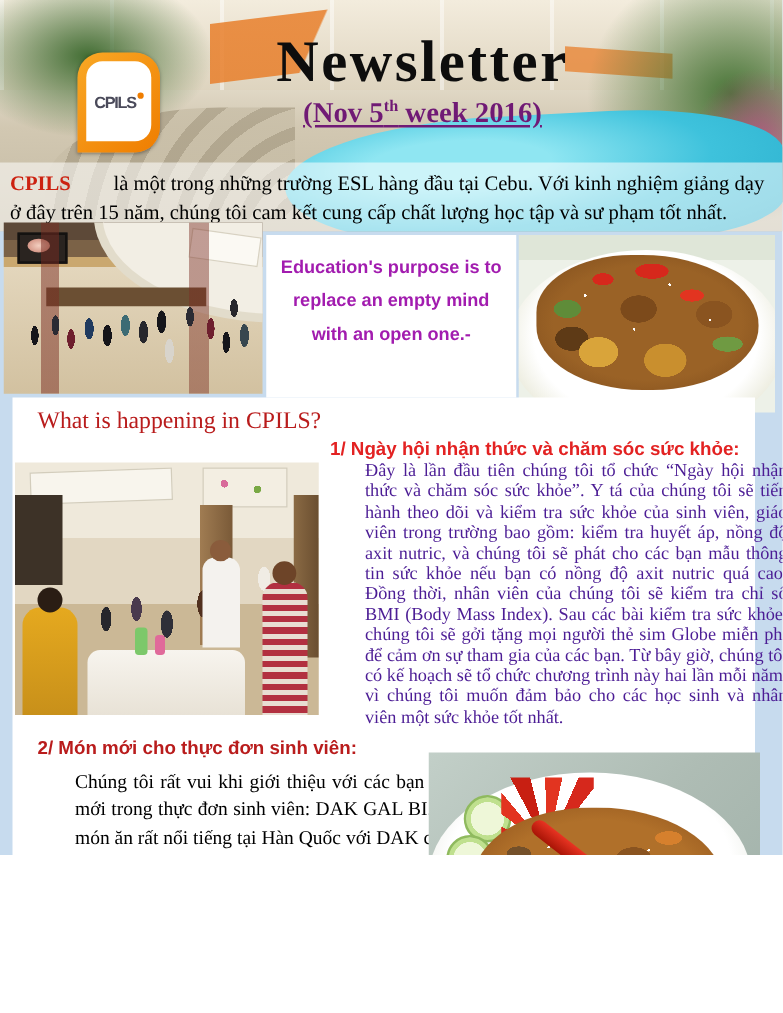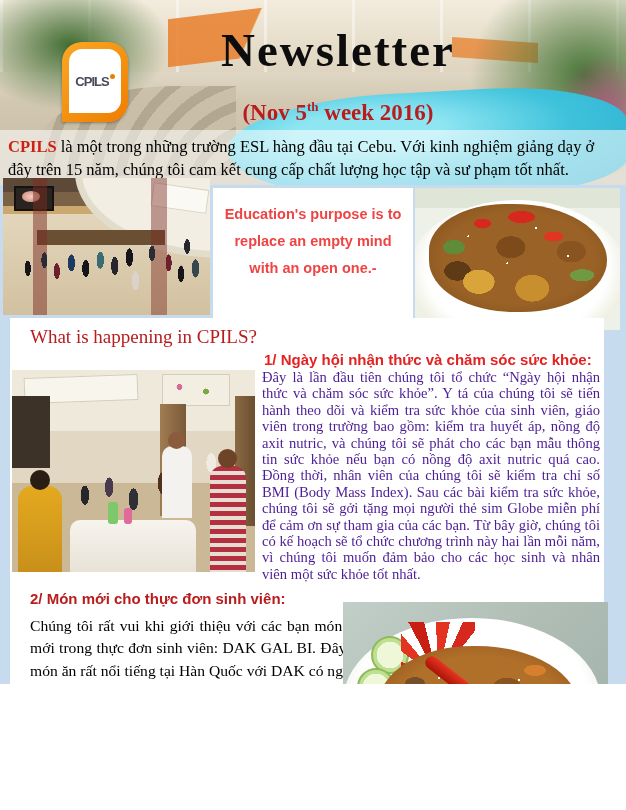--- a/index.html
+++ b/index.html
@@ -33,21 +33,21 @@
     box-shadow:0 1px 3px rgba(0,0,0,.35);}
   .logo-inner{position:absolute;left:7px;top:7px;right:7px;bottom:9px;background:#fff;
     border-radius:13px 13px 13px 0;display:flex;align-items:center;justify-content:center;}
   .logo-text{font-family:"Liberation Sans",sans-serif;font-weight:bold;font-size:13px;
     color:#4a4a5a;letter-spacing:-1px;}
   .logo-text::after{content:"";display:inline-block;width:5px;height:5px;border-radius:50%;
     background:#ef7d00;margin-left:1px;vertical-align:top;}
   
   .title-wrap{position:absolute;left:50px;top:26px;width:576px;text-align:center;}
   .nl-title{font-size:47px;font-weight:bold;color:#0d0d0d;letter-spacing:2px;line-height:1.05;}
-  .nl-date{font-size:23px;font-weight:bold;color:#b91c1c;margin-top:24px;}
+  .nl-date{font-size:23px;font-weight:bold;color:#701a75;margin-top:2px;text-decoration:underline;}
   .nl-date sup{font-size:13px;}
   
   .intro{position:absolute;left:0;top:130px;width:626px;height:55px;
     background:rgba(255,255,255,.55);box-sizing:border-box;padding:5px 12px 0 8px;
     font-size:16.5px;line-height:1.42;color:#000;}
   .intro .brand{color:#cc2211;font-weight:bold;}
   
   .lobby{position:absolute;left:3px;top:178px;width:207px;height:137px;overflow:hidden;
     background:linear-gradient(180deg,#5d4938 0 14px, #7b6247 14px 28px, #caa86f 28px 36px, #e3d6bc 36px, #d2c1a0 100%);}
   .lobby-arc{position:absolute;left:38%;top:-62%;width:135%;height:115%;border-radius:50%;
@@ -71,21 +71,21 @@
     radial-gradient(6px 15px at 61% 58%, #15151a 0 60%, rgba(0,0,0,0) 61%),
     radial-gradient(6px 16px at 64% 75%, #d8d4cc 0 60%, rgba(0,0,0,0) 61%),
     radial-gradient(5px 13px at 72% 55%, #2b2b33 0 60%, rgba(0,0,0,0) 61%),
     radial-gradient(5px 14px at 80% 62%, #6e1f2e 0 60%, rgba(0,0,0,0) 61%),
     radial-gradient(5px 14px at 86% 70%, #15151a 0 60%, rgba(0,0,0,0) 61%),
     radial-gradient(6px 15px at 93% 66%, #37474f 0 60%, rgba(0,0,0,0) 61%),
     radial-gradient(5px 12px at 89% 50%, #26262c 0 60%, rgba(0,0,0,0) 61%);}
   .quote-panel{position:absolute;left:213px;top:188px;width:200px;height:130px;background:#ffffff;
     box-sizing:border-box;padding-top:13px;text-align:center;}
   .quote-line{font-family:"Liberation Sans",sans-serif;font-weight:bold;font-size:14.5px;
-    color:#ef4444;line-height:27px;}
+    color:#a21caf;line-height:27px;}
   .food1{position:absolute;left:415px;top:188px;width:205px;height:142px;overflow:hidden;
     background:linear-gradient(180deg,#dfe6d8 0 14%,#edf1e8 14% 100%);}
   .plate1{position:absolute;left:-8px;top:12px;width:220px;height:150px;border-radius:50%;
     background:radial-gradient(ellipse at 50% 45%, #ffffff 58%, #ececde 74%, #dcdccc 100%);}
   .heap1{position:absolute;left:14px;top:16px;width:178px;height:108px;border-radius:45% 55% 50% 50%;
     background:
     radial-gradient(1.5px at 22% 30%, #fff 0 70%, rgba(0,0,0,0) 71%),
     radial-gradient(1.5px at 60% 22%, #fff 0 70%, rgba(0,0,0,0) 71%),
     radial-gradient(1.5px at 44% 55%, #fff 0 70%, rgba(0,0,0,0) 71%),
     radial-gradient(1.5px at 78% 48%, #fff 0 70%, rgba(0,0,0,0) 71%),
@@ -159,21 +159,21 @@
     radial-gradient(22px 12px at 86% 52%, #c8371f 0 60%, rgba(0,0,0,0) 61%),
     radial-gradient(16px 9px at 18% 30%, #74502a 0 60%, rgba(0,0,0,0) 61%),
     radial-gradient(26px 20px at 34% 78%, #d9a53e 0 60%, rgba(0,0,0,0) 61%),
     radial-gradient(30px 22px at 58% 82%, #e0ae46 0 60%, rgba(0,0,0,0) 61%),
     radial-gradient(24px 16px at 64% 34%, #8a5420 0 60%, rgba(0,0,0,0) 61%),
     radial-gradient(22px 14px at 40% 44%, #6e4218 0 60%, rgba(0,0,0,0) 61%),
     radial-gradient(20px 14px at 14% 66%, #9c5f24 0 60%, rgba(0,0,0,0) 61%),
     radial-gradient(ellipse at 50% 55%, #b0702a 0 60%, #8a4e1a 100%);}
   .chili-strip{position:absolute;left:72px;top:84px;width:110px;height:13px;border-radius:8px;
     background:linear-gradient(180deg,#e83422,#a81406);transform:rotate(38deg);}
-  .txt{white-space:pre-wrap;}
+  .txt{white-space:pre-wrap;margin-left:30px;}
 </style>
 </head>
 <body>
 
 <div id="page">
 
   <div class="hdr-photo">
     <div class="hdr-bldg"></div>
     <div class="hdr-roof1"></div>
     <div class="hdr-roof2"></div>

